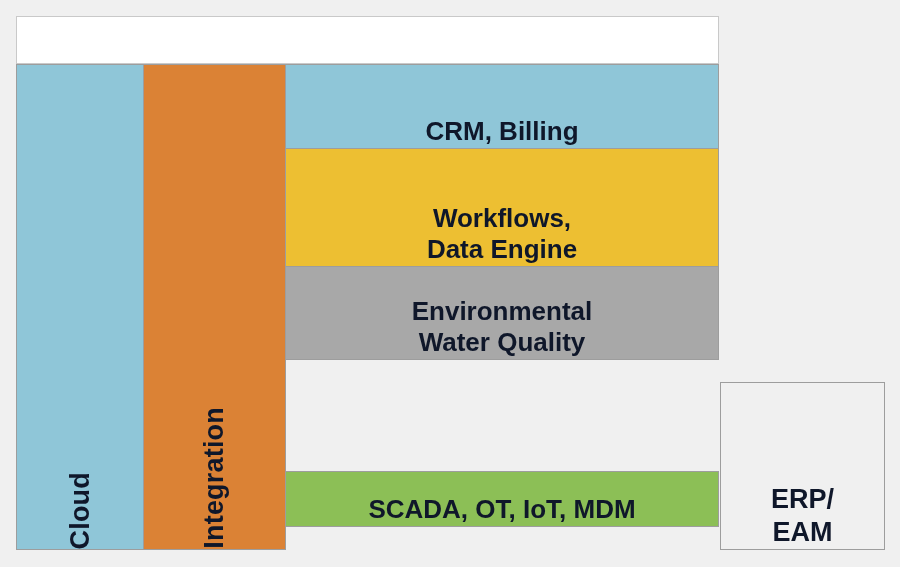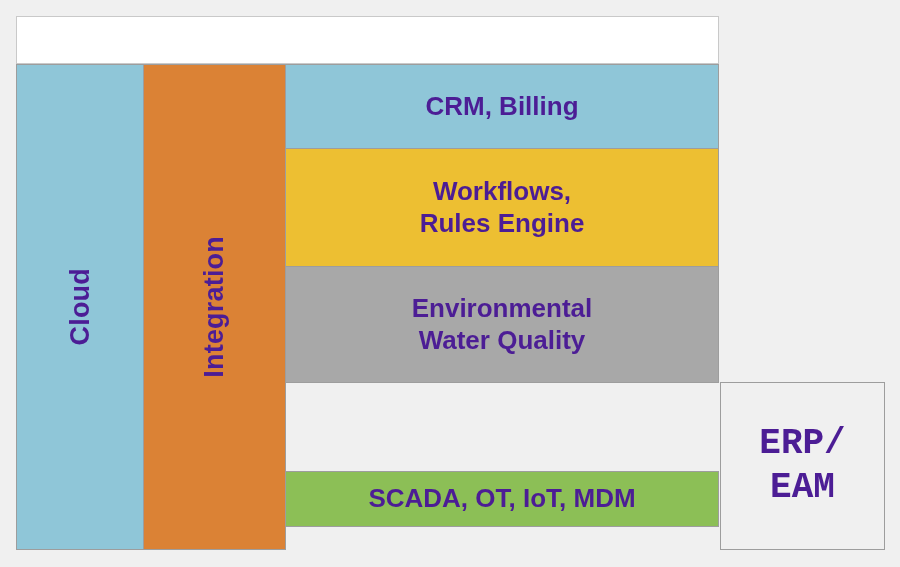--- a/index.html
+++ b/index.html
@@ -19,24 +19,24 @@
     position: relative;
     width: 900px;
     height: 567px;
   }
 
   
   .block {
     position: absolute;
     box-sizing: border-box;
     display: flex;
-    align-items: center;
+    align-items: flex-end;
     justify-content: center;
     text-align: center;
-    color: #4c1d95;
+    color: #0f172a;
     font-weight: bold;
     line-height: 1.22;
     white-space: pre-line;
     border: 1px solid #9d9d9d;
   }
 
   
   #header-banner {
     left: 16px;
     top: 16px;
@@ -76,34 +76,33 @@
   }
 
   
   .layer-row {
     left: 285px;
     width: 434px;
     font-size: 26px;
   }
   #layer-row-0 { top: 64px;  height:  85px; background: #8fc6d8; }
   #layer-row-1 { top: 148px; height: 119px; background: #edbf32; }
-  #layer-row-2 { top: 266px; height: 117px; background: #a8a8a8; }
+  #layer-row-2 { top: 266px; height: 94px; background: #a8a8a8; }
   #layer-row-3 { top: 382px; height:  90px; background: #cfcfcf; }
   #layer-row-4 { top: 471px; height:  56px; background: #8cbf56; }
 
   
   #erp-box {
     left: 720px;
     top: 382px;
     width: 165px;
     height: 168px;
     background: #f0f0f0;
     border: 1px solid #9d9d9d;
-    font-size: 36px;
-    font-family: Liberation Mono, monospace;
+    font-size: 27px;
   }
 </style>
 </head>
 <body>
 
 <div id="diagram-canvas">
 
   <div class="block" id="header-banner">
     <span id="header-banner-label"></span>
   </div>
@@ -115,21 +114,21 @@
   <div class="block" id="integration-column">
     <span class="vcol vcol-label">Integration</span>
   </div>
 
   <div class="block layer-row" id="layer-row-0">
     <span>CRM, Billing</span>
   </div>
 
   <div class="block layer-row" id="layer-row-1">
     <span>Workflows,
-Rules Engine</span>
+Data Engine</span>
   </div>
 
   <div class="block layer-row" id="layer-row-2">
     <span>Environmental
 Water Quality</span>
   </div>
 
 
   <div class="block layer-row" id="layer-row-4">
     <span>SCADA, OT, IoT, MDM</span>

